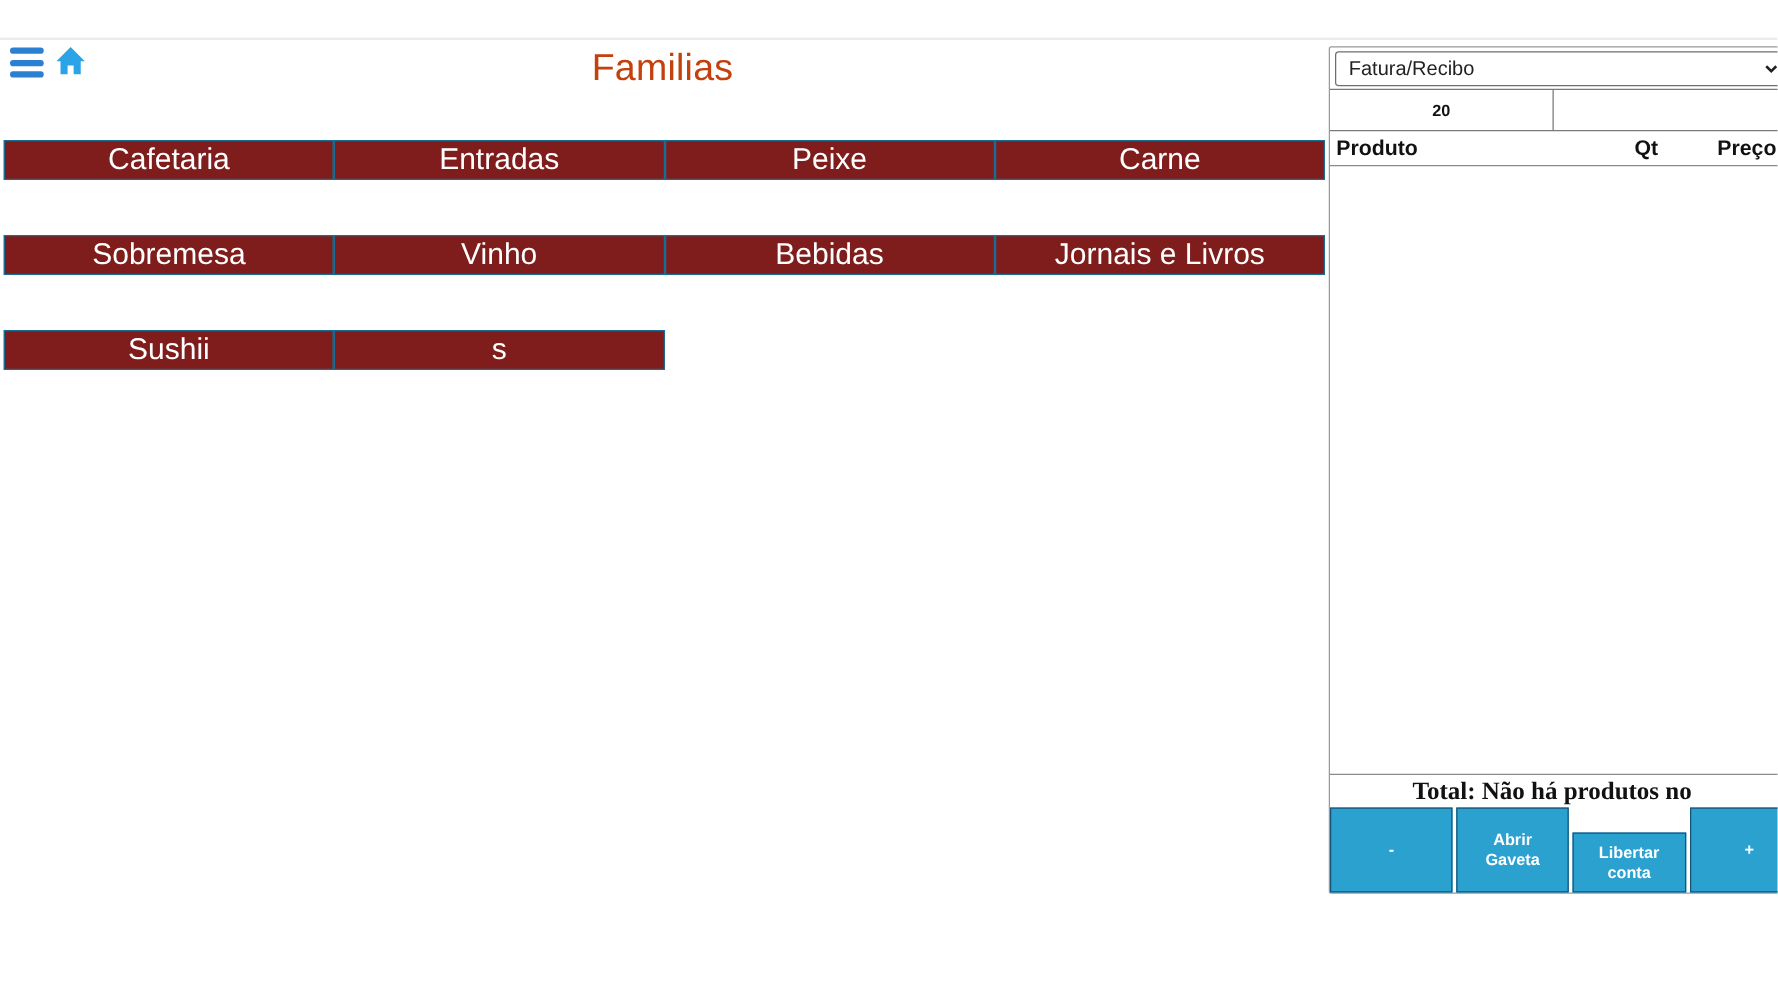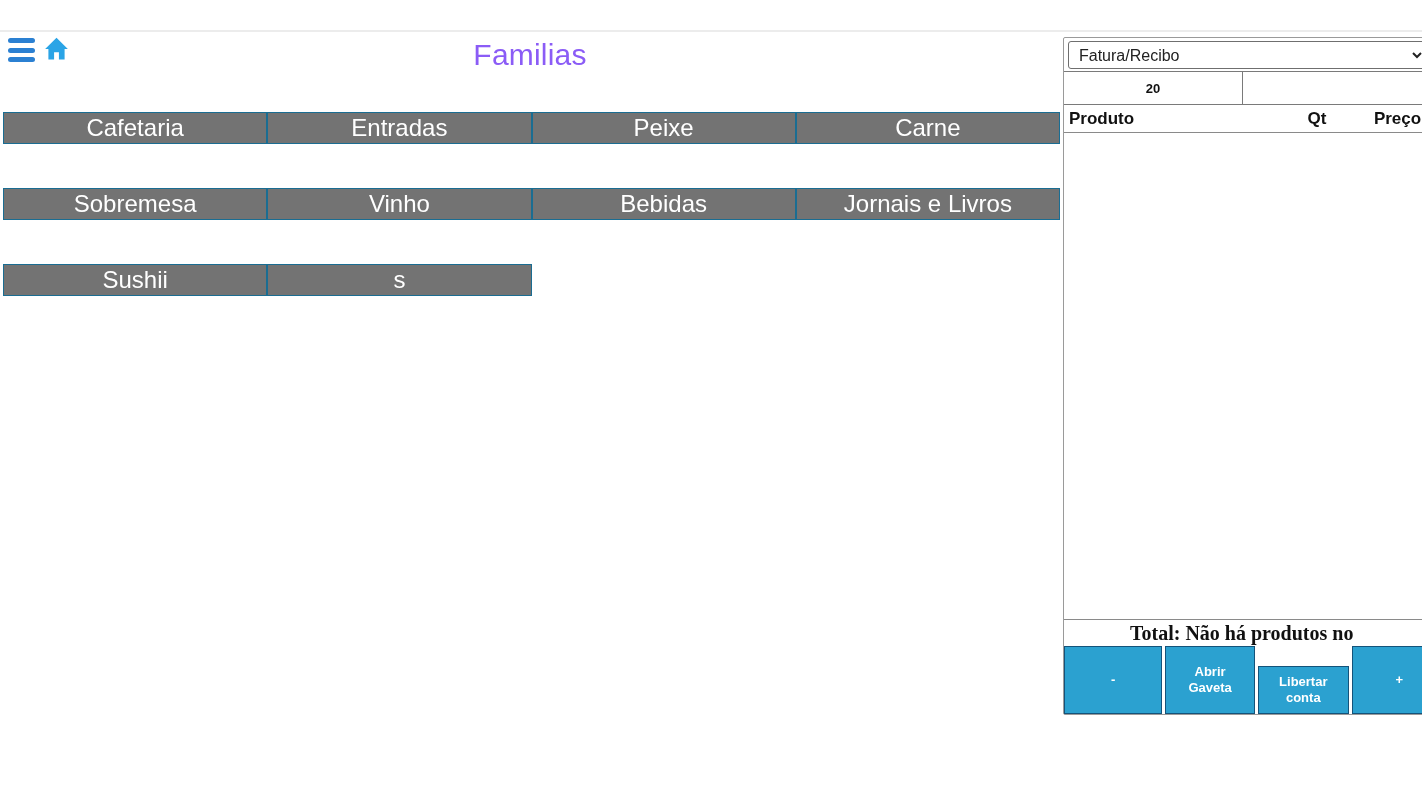--- a/index.html
+++ b/index.html
@@ -28,34 +28,34 @@
   .menu-icon .bar { height: 5px; border-radius: 3px; background: #2b80d2; }
   .home-icon {
     position: absolute; left: 42px; top: 34px;
     width: 29px; height: 29px; cursor: pointer;
   }
 
   
   .page-title {
     position: absolute; left: 0; top: 38px; width: 1060px;
     text-align: center;
-    font-size: 30px; font-weight: 500; color: #8b5cf6;
+    font-size: 30px; font-weight: 500; color: #c2410c;
     z-index: 0; letter-spacing: 0.2px;
   }
 
   
   .families-grid {
     position: absolute; left: 3px; top: 68px; width: 1057px;
     display: grid;
     grid-template-columns: repeat(4, 1fr);
     grid-auto-rows: 76px;
     z-index: 1;
   }
   .family-btn {
-    background: #737373;
+    background: #7f1d1d;
     border: 1px solid #1a6d92;
     color: #fff;
     font-size: 24px;
     display: flex; align-items: center; justify-content: center;
     cursor: pointer;
     text-align: center;
     margin-top: 44px;
   }
 
   

